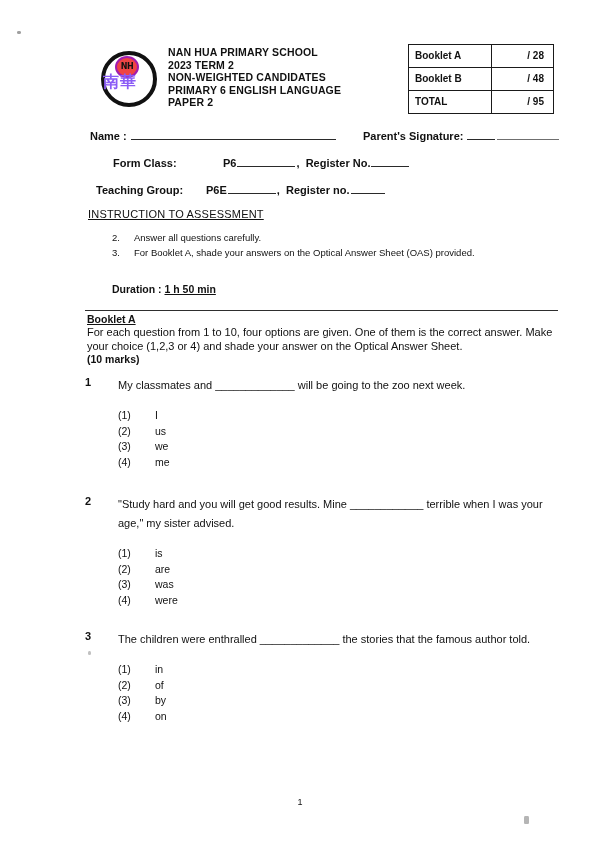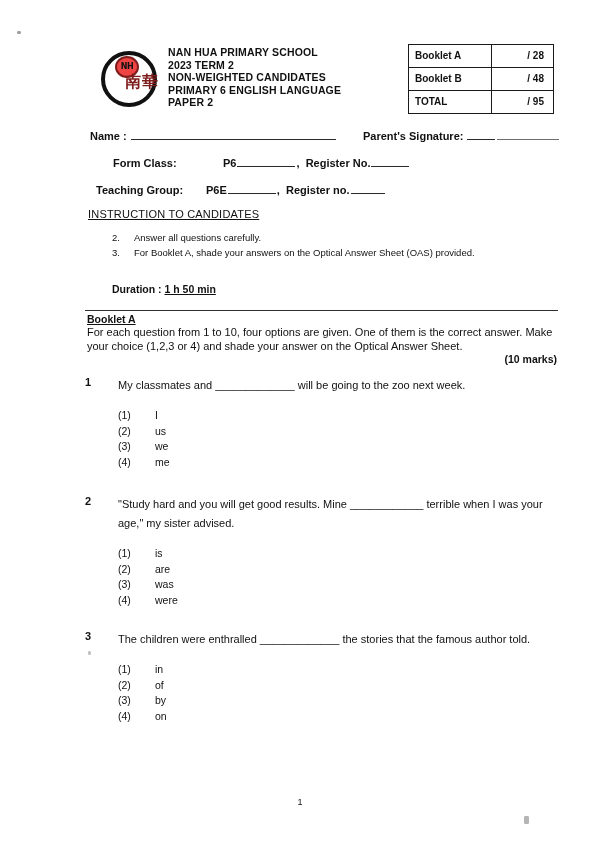--- a/index.html
+++ b/index.html
@@ -48,46 +48,46 @@
     left: 3px; top: 3px;
     width: 48px; height: 48px;
     border: 4px solid #111;
     border-radius: 50%;
     background: #fff;
   }
   .crest .inner-ring {
     position: absolute;
     left: 17px; top: 8px;
     width: 20px; height: 18px;
-    border: 2px solid #7f1d1d;
+    border: 2px solid #a21caf;
     border-radius: 50%;
     background: #ef4444;
     display: flex;
     align-items: center;
     justify-content: center;
   }
   .crest .nh {
     font-family: "DejaVu Sans", sans-serif;
     font-size: 8px;
     font-weight: bold;
     letter-spacing: -0.5px;
     line-height: 1;
     color: #111;
   }
   .crest .cn {
     position: absolute;
-    left: 24px; top: 26px;
+    left: 2px; top: 26px;
     width: 40px;
     text-align: center;
     font-family: "DejaVu Sans", sans-serif;
     font-size: 16px;
     font-weight: bold;
     line-height: 16px;
     letter-spacing: 1px;
-    color: #7f1d1d;
+    color: #8b5cf6;
   }
 
   .school-block {
     margin-left: 12px;
     padding-top: 2px;
   }
   .school-block div {
     font-size: 10.5px;
     font-weight: bold;
     line-height: 12.6px;
@@ -193,21 +193,20 @@
     position: absolute;
     left: 87px; top: 325px;
     width: 478px;
     font-size: 11px;
     line-height: 14px;
   }
   .marks-note {
     position: absolute;
     left: 87px; top: 353px;
     width: 470px;
-    text-align: right;
     font-size: 10.5px;
     font-weight: bold;
   }
 
   
   .q { position: absolute; left: 85px; width: 475px; }
   .q .qnum {
     position: absolute;
     left: 0; top: 0;
     font-size: 11px;
@@ -299,21 +298,21 @@
   </div>
 
   <div class="fld f-form">
     <span class="lbl-w-form">Form Class:</span><span>P6</span><span class="rule" style="width:58px"></span><span>,</span>&nbsp;&nbsp;<span>Register No.</span><span class="rule" style="width:38px"></span>
   </div>
 
   <div class="fld f-teach">
     <span class="lbl-w-group">Teaching Group:</span><span>P6E</span><span class="rule" style="width:48px"></span><span>,</span>&nbsp;&nbsp;<span>Register no.</span><span class="rule" style="width:34px"></span>
   </div>
 
-  <div class="instr-title">INSTRUCTION TO CANDIDATES</div>
+  <div class="instr-title">INSTRUCTION TO ASSESSMENT</div>
   <ul class="instr-list">
     <li>
       <span class="num">2.</span><span>Answer all questions carefully.</span>
     </li>
     <li>
       <span class="num">3.</span><span>For Booklet A, shade your answers on the Optical Answer Sheet (OAS) provided.</span>
     </li>
   </ul>
   <div class="duration">
     <span>Duration :</span>

